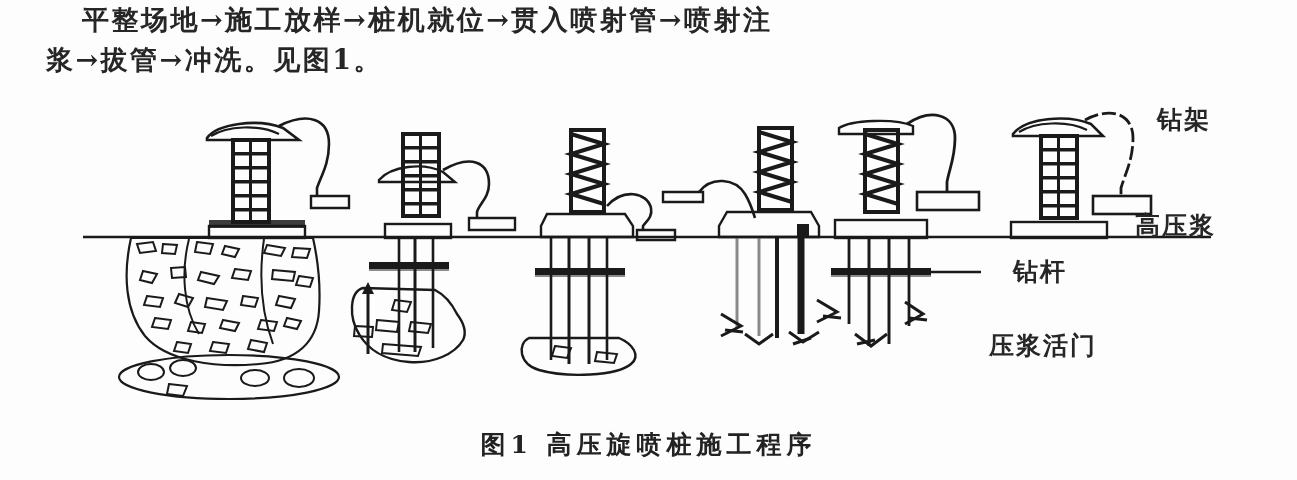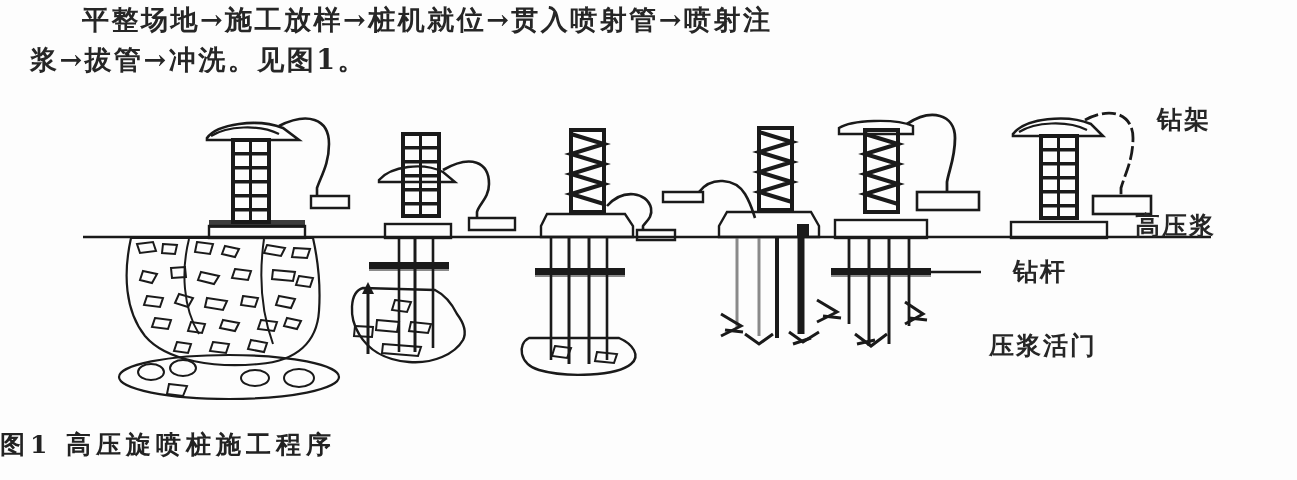--- a/index.html
+++ b/index.html
@@ -31,33 +31,34 @@
   .para-line {
     font-size: 27px;
     letter-spacing: 2.5px;
     line-height: 40px;
     color: #262626;
     white-space: pre;
     font-family: "DejaVu Serif", "Liberation Serif", serif;
     font-weight: 600;
   }
   .para-line.l1 { padding-left: 82px; }
-  .para-line.l2 { padding-left: 30px; }
+  .para-line.l2 { padding-left: 46px; }
   .figure-wrap {
     position: absolute;
     left: 11px;
     top: 96px;
     width: 1297px;
     height: 320px;
   }
   .caption {
     position: absolute;
     left: 0;
     top: 428px;
     width: 1297px;
+    text-align: center;
     font-size: 25px;
     letter-spacing: 5px;
     font-family: "DejaVu Serif", "Liberation Serif", serif;
     font-weight: 600;
     color: #222;
   }
   svg { display: block; }
   .lbl {
     font-family: "DejaVu Serif", "Liberation Serif", serif;
     font-size: 25px;

